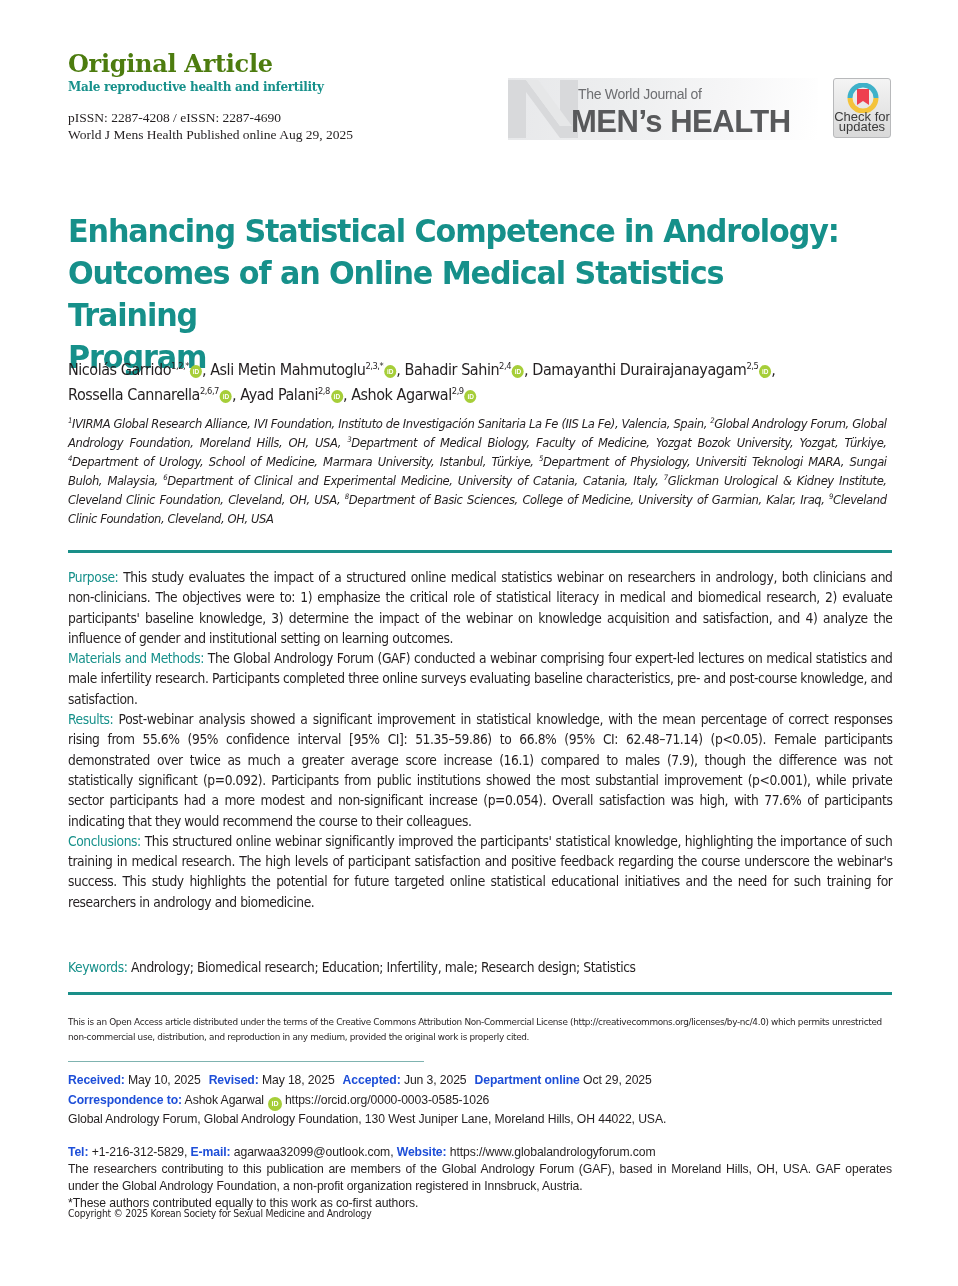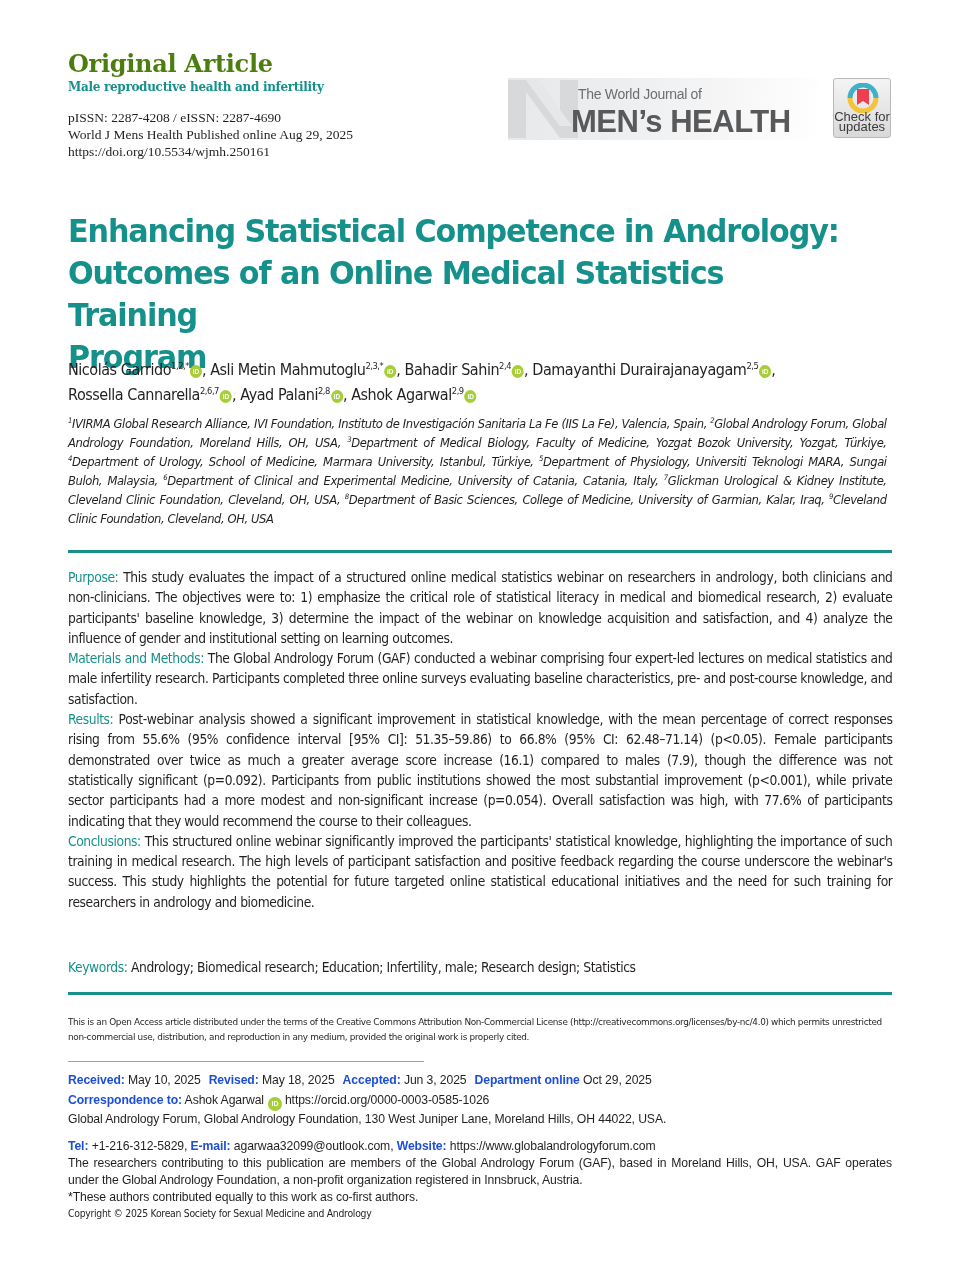--- a/index.html
+++ b/index.html
@@ -62,21 +62,20 @@
   </style>
 </head>
 <body>
 
 <div class="hdr-left">
   <div class="article-type">Original Article</div>
   <div class="article-subtype">Male reproductive health and infertility</div>
   <div class="meta">
     <div>pISSN: 2287-4208 / eISSN: 2287-4690</div>
     <div>World J Mens Health Published online Aug 29, 2025</div>
-    <div>https://doi.org/10.5534/wjmh.250161</div>
   </div>
 </div>
 
 <div class="journal-logo">
   <div class="logo-bg"></div>
   <svg class="logo-N" viewBox="0 0 70 58" width="70" height="58">
     <polygon points="0,0 18,0 52,46 52,0 70,0 70,58 52,58 18,12 18,58 0,58" fill="#d8d9db"></polygon>
     <polygon points="18,0 30,0 64,46 52,46" fill="#e6e7e8"></polygon>
   </svg>
   <div class="logo-line1">The World Journal of</div>
@@ -132,20 +131,20 @@
 <div class="rule-thin"></div>
 
 <div class="footer">
   <div class="row">
     <span class="lbl">Received:</span><span> May 10, 2025</span><span class="gap"></span><span class="lbl">Revised:</span><span> May 18, 2025</span><span class="gap"></span><span class="lbl">Accepted:</span><span> Jun 3, 2025</span><span class="gap"></span><span class="lbl">Department online</span><span> Oct 29, 2025</span>
   </div>
   <div class="row" style="margin-top:3px;">
     <span class="lbl">Correspondence to:</span><span> Ashok Agarwal</span><span class="orcid">iD</span><span>https://orcid.org/0000-0003-0585-1026</span>
   </div>
   <div class="row">Global Andrology Forum, Global Andrology Foundation, 130 West Juniper Lane, Moreland Hills, OH 44022, USA.</div>
-  <div class="row" style="margin-top:10px;">
+  <div class="row" style="margin-top:16px;">
     <span class="lbl">Tel:</span><span> +1-216-312-5829, </span><span class="lbl">E-mail:</span><span> agarwaa32099@outlook.com, </span><span class="lbl">Website:</span><span> https://www.globalandrologyforum.com</span>
   </div>
   <div class="para">The researchers contributing to this publication are members of the Global Andrology Forum (GAF), based in Moreland Hills, OH, USA. GAF operates under the Global Andrology Foundation, a non-profit organization registered in Innsbruck, Austria.</div>
   <div class="row">*These authors contributed equally to this work as co-first authors.</div>
 </div>
 
 <div class="copyright">Copyright © 2025 Korean Society for Sexual Medicine and Andrology</div>
 
 </body></html>

